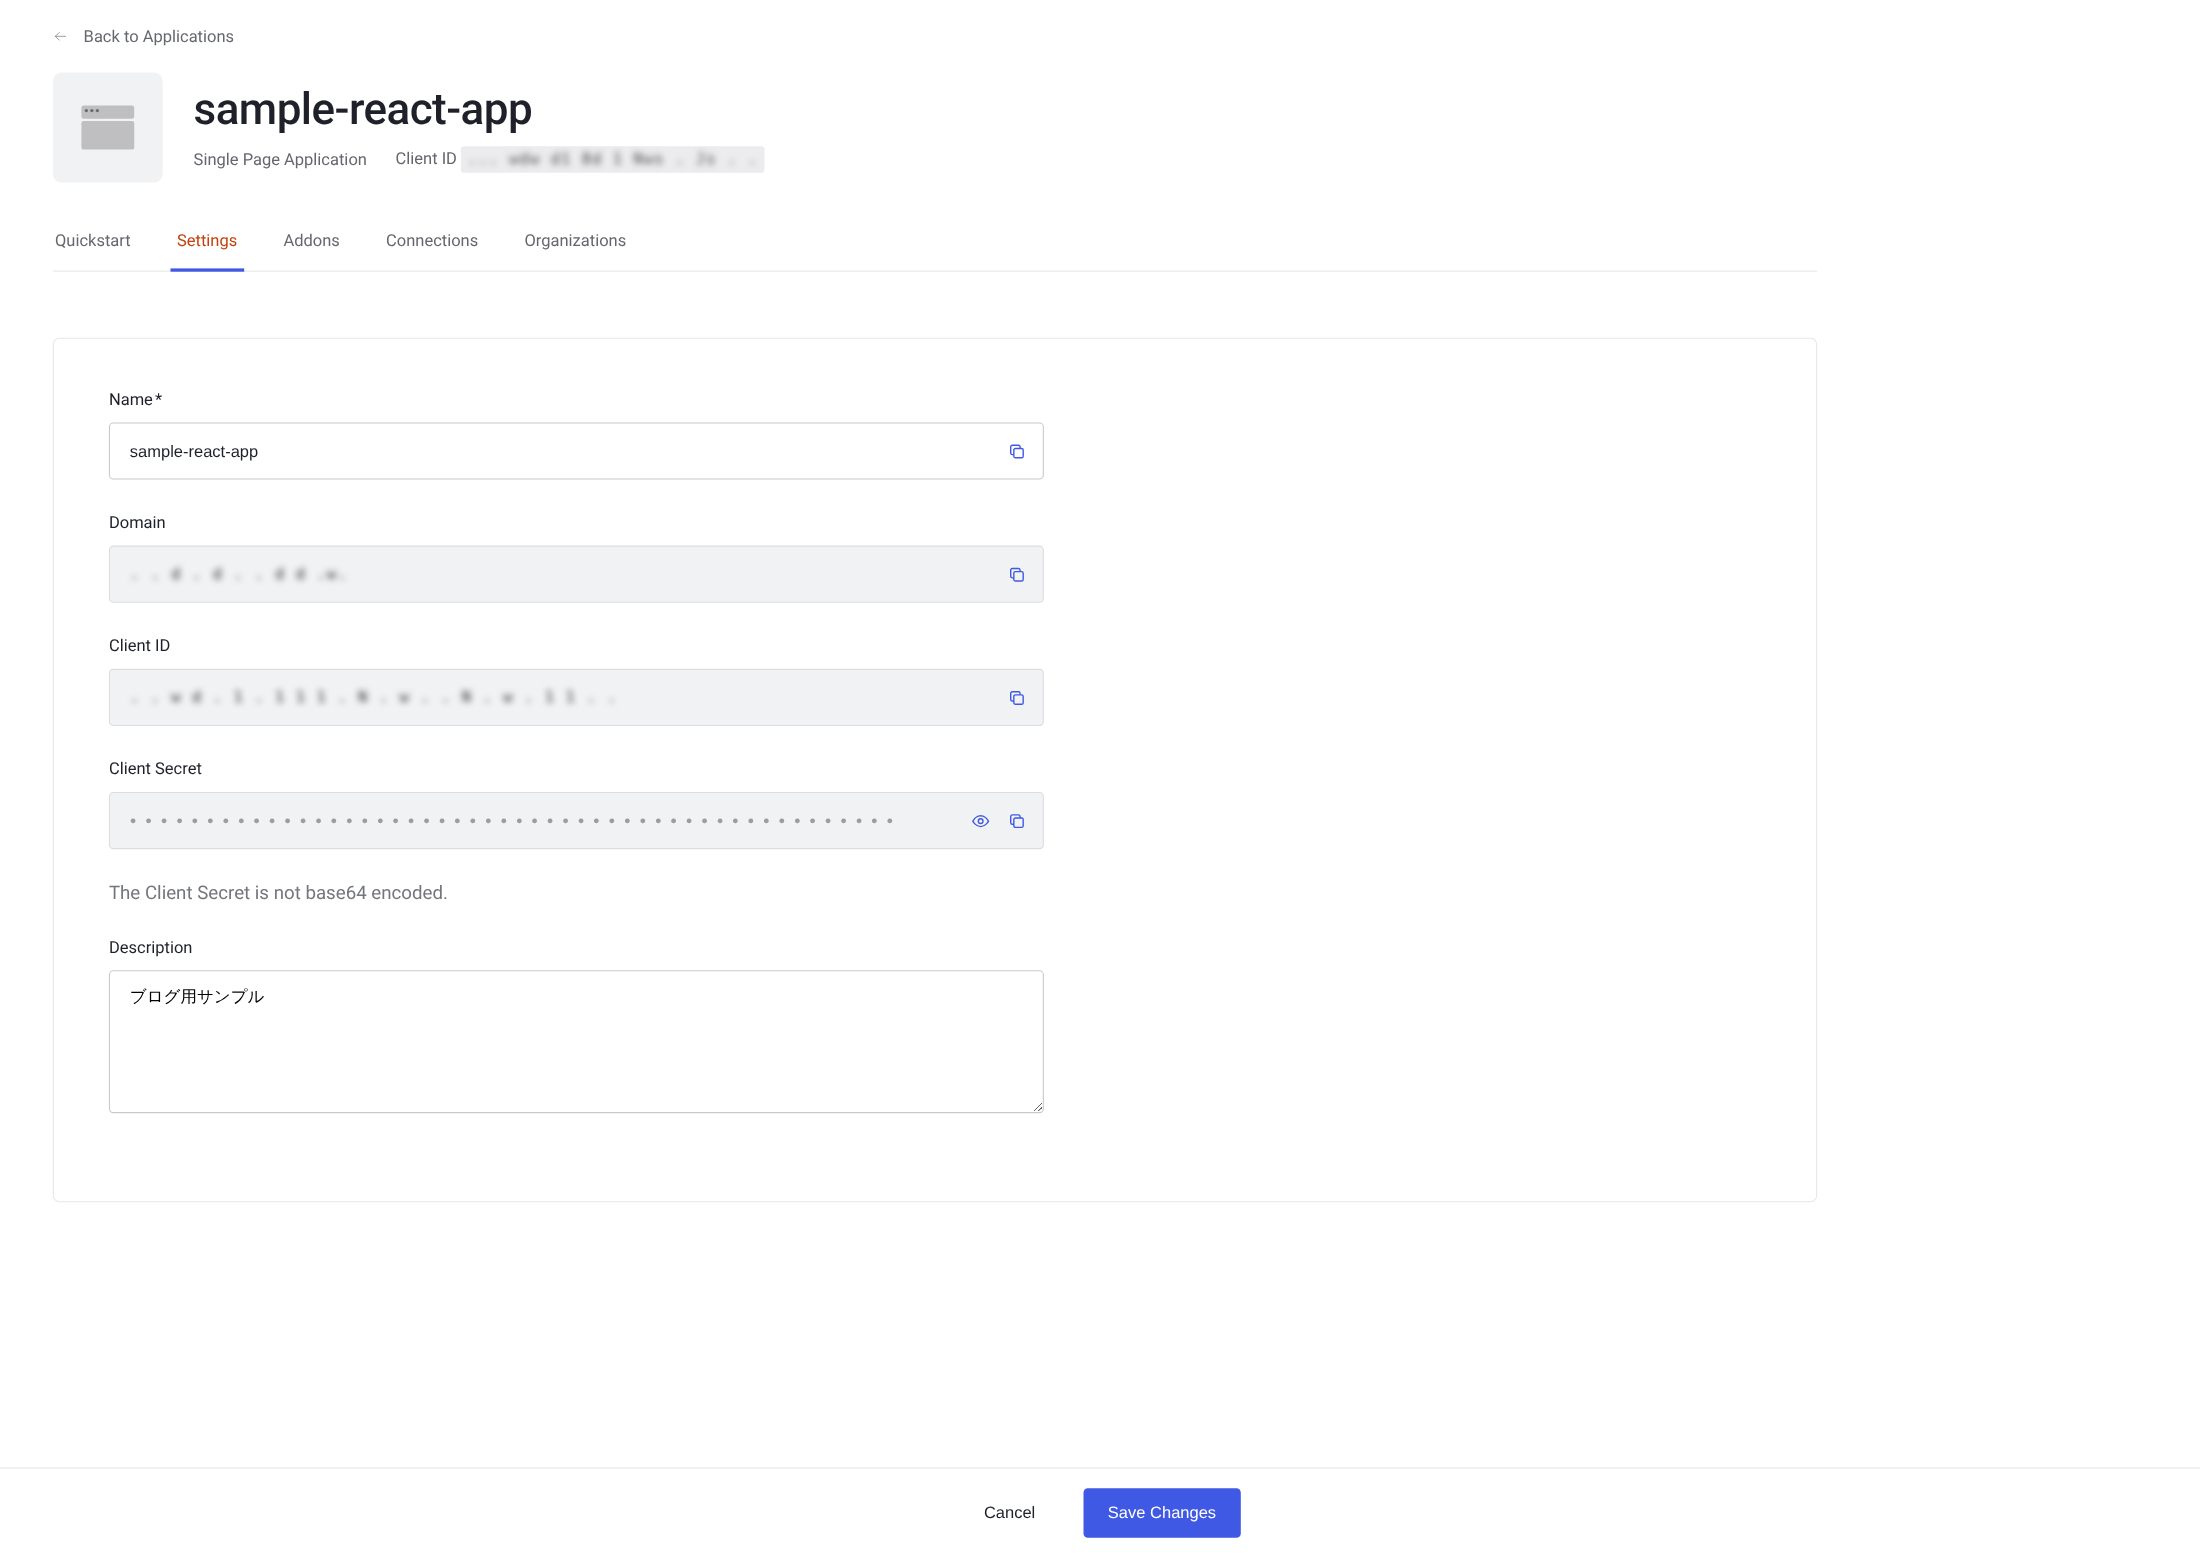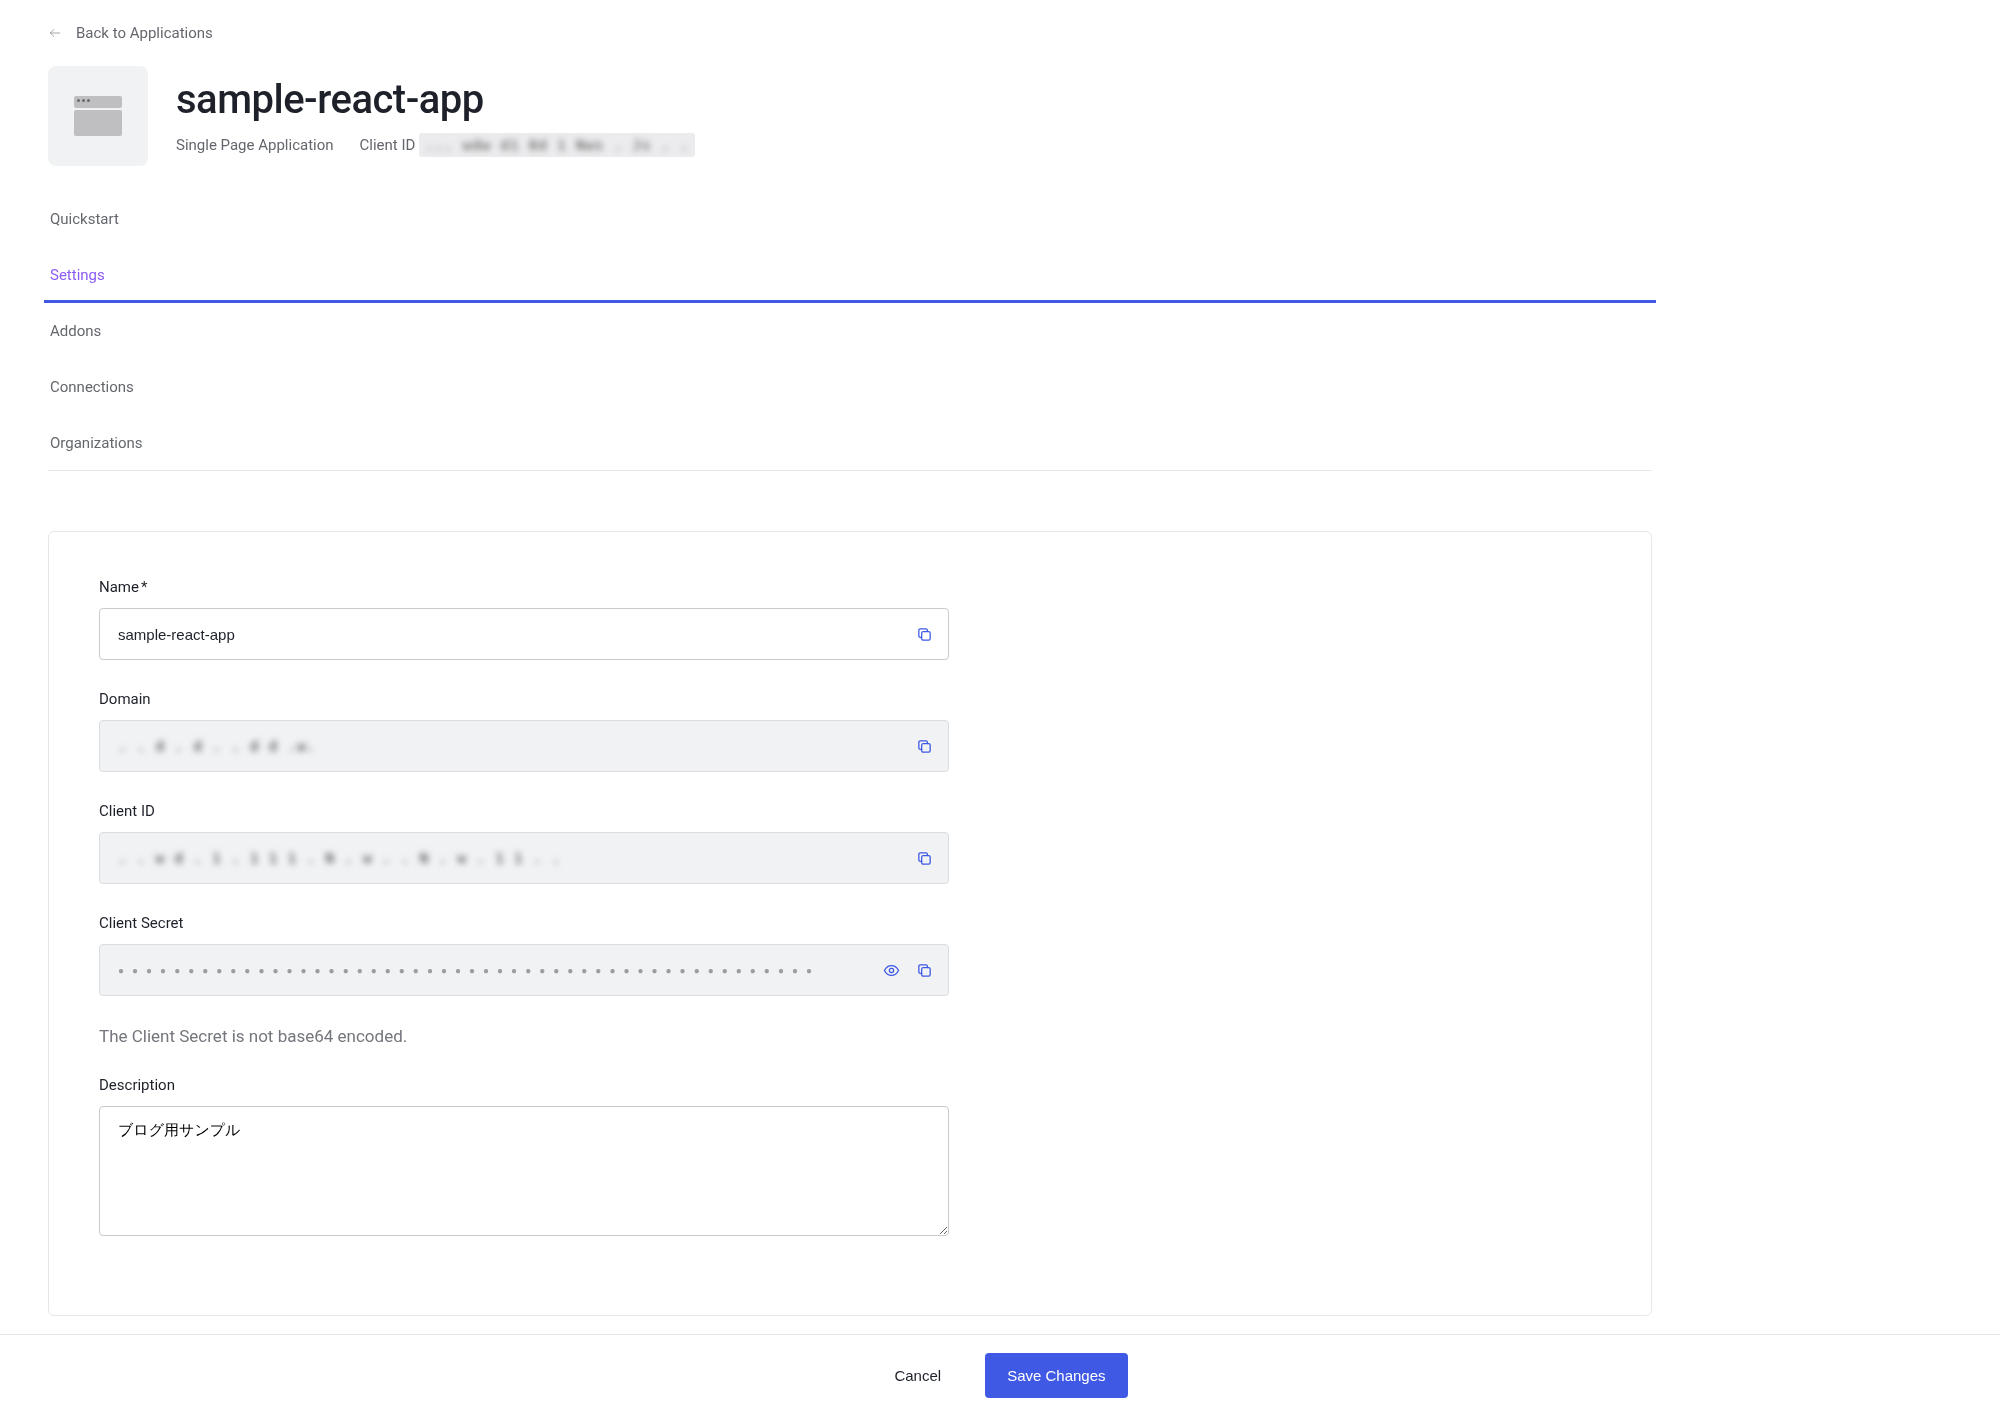--- a/index.html
+++ b/index.html
@@ -73,33 +73,32 @@
     width: 260px; height: 16px;
     filter: blur(3px);
     font-family: monospace;
     letter-spacing: 1px;
     white-space: nowrap; overflow: hidden;
     color: #444;
   }
 
   .tabs {
     display: flex;
-    gap: 20px;
+    gap: 38px;
     border-bottom: 1px solid #e6e7e9;
     margin-bottom: 60px;
-    flex-direction: column;
   }
   .tab {
     padding: 0 2px 18px 2px;
     color: #65676e;
     font-size: 15px;
     cursor: pointer;
     position: relative;
   }
-  .tab.active { color: #8b5cf6; }
+  .tab.active { color: #c2410c; }
   .tab.active::after {
     content: "";
     position: absolute; left: -4px; right: -4px; bottom: -1px;
     height: 3px; background: #3f59e4;
   }
 
   .card {
     border: 1px solid #e6e7e9;
     border-radius: 6px;
     padding: 46px 50px;

